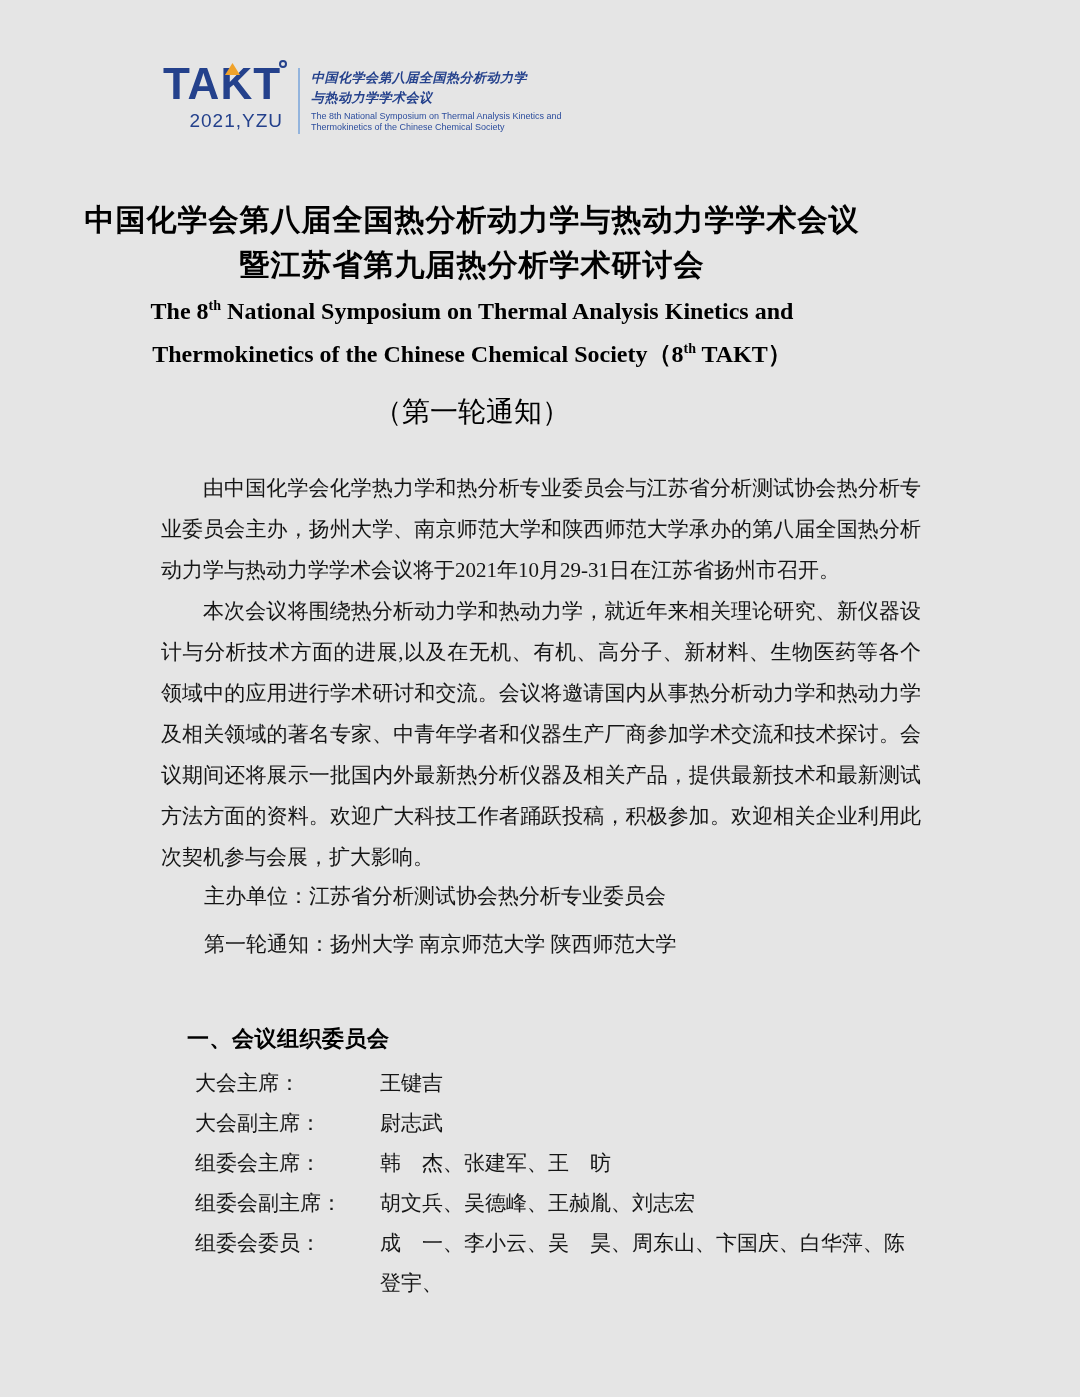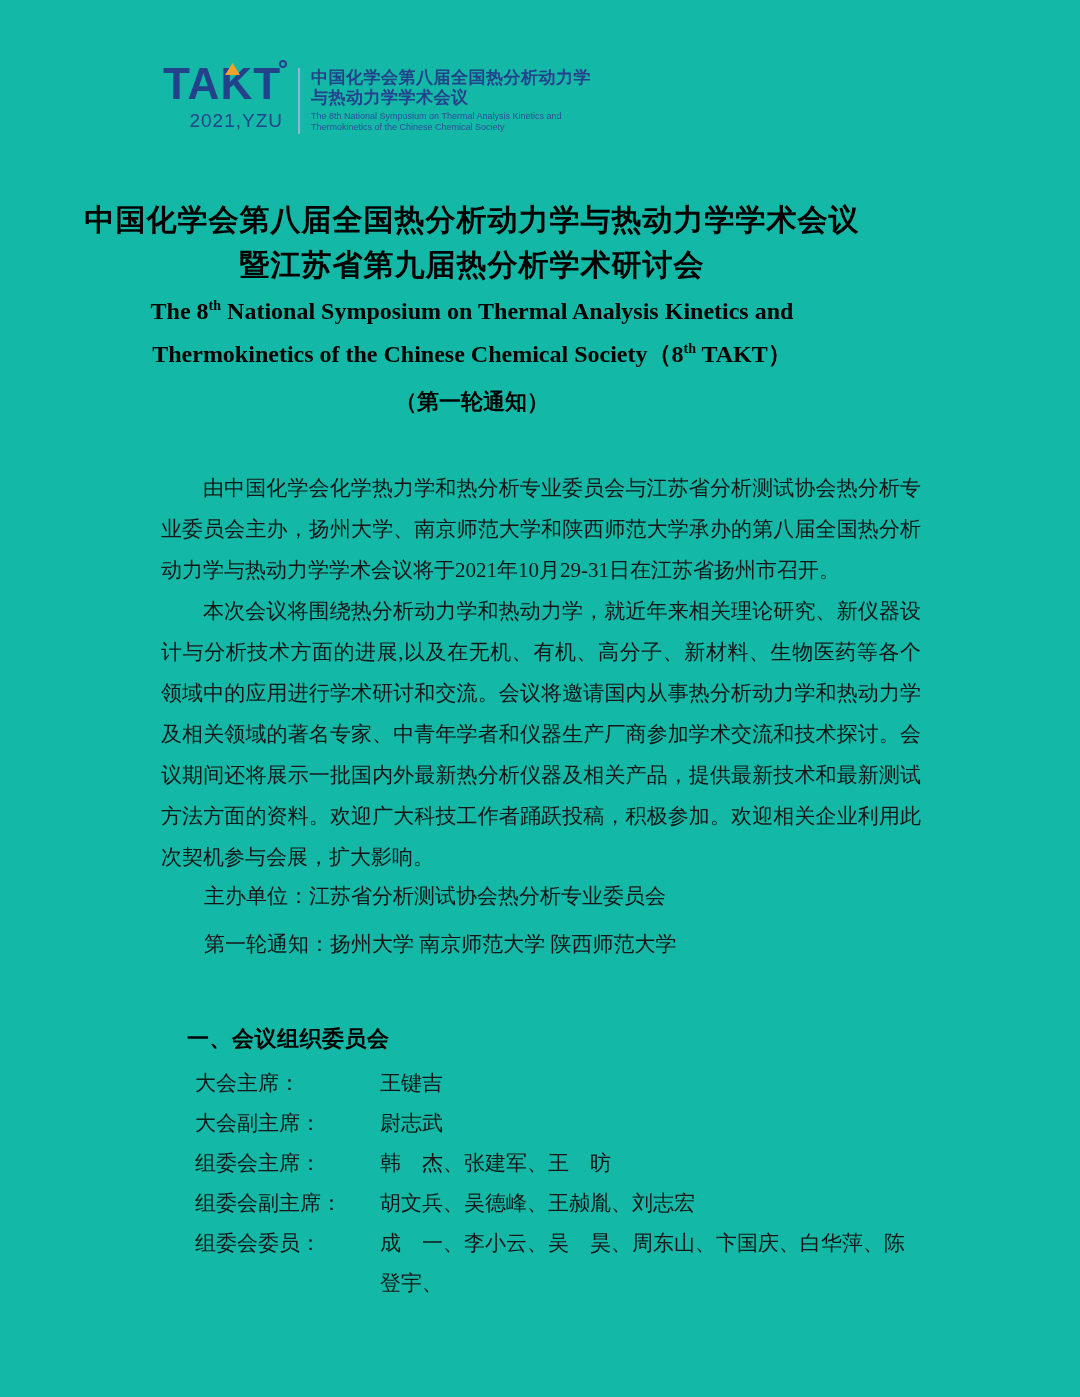--- a/index.html
+++ b/index.html
@@ -1,19 +1,19 @@
 <!DOCTYPE html>
 <html><head>
 <meta charset="utf-8">
 <style>
   * { margin:0; padding:0; box-sizing:border-box; }
   html,body { background:#ffffff; }
   .page {
     width:1080px; height:1397px; position:relative;
-    background:#14b8a6; overflow:hidden;
+    background:#e5e5e5; overflow:hidden;
     font-family:"Liberation Serif", serif; color:#141414;
   }
 
   
   .logo { position:absolute; left:163px; top:62px; display:flex; align-items:flex-start; }
   .logo-left { position:relative; width:122px; }
   .logo-brand {
     font-family:"Liberation Sans", sans-serif; font-weight:bold;
     font-size:44px; line-height:44px; letter-spacing:1px; color:#24418c;
   }
@@ -25,40 +25,40 @@
     position:absolute; left:116px; top:-2px; width:8px; height:8px;
     border:2px solid #24418c; border-radius:50%;
   }
   .logo-year {
     font-family:"Liberation Sans", sans-serif; font-size:19px; line-height:22px;
     color:#24418c; text-align:right; padding-right:2px; letter-spacing:1px; margin-top:4px;
   }
   .logo-divider { width:2px; height:66px; background:#93b4dd; margin:6px 11px 0 13px; }
   .logo-right { padding-top:6px; }
   .logo-cn {
-    font-size:17px; line-height:20px; font-weight:bold; color:#24418c;
-    font-family:"Liberation Sans", sans-serif; letter-spacing:0.5px;
+    font-size:13px; line-height:20px; font-weight:bold; color:#24418c;
+    font-family:"Liberation Sans", sans-serif; letter-spacing:0.5px;font-style:italic;
   }
   .logo-en {
     font-size:9px; line-height:11px; color:#2c4d9d; margin-top:3px;
     font-family:"Liberation Sans", sans-serif;
   }
 
   
   .title-block { position:absolute; top:197px; left:0; width:944px; text-align:center; color:#000; }
   .t-cn {
     font-family:"Liberation Sans", sans-serif; font-weight:bold;
     font-size:30px; line-height:45px; letter-spacing:1px;
   }
   .t-en {
     font-family:"Liberation Serif", serif; font-weight:bold;
     font-size:24px; line-height:37px;
   }
   .t-en sup { font-size:14px; }
-  .t-notice { font-size:22px; line-height:42px; margin-top:8px;font-weight:bold; }
+  .t-notice { font-size:28px; line-height:42px; margin-top:18px; }
 
   
   .body-text { position:absolute; top:468px; left:161px; width:760px; }
   .body-para {
     font-size:21px; line-height:41px; text-align:justify;
     text-indent:42px; color:#151515;
   }
 
   
   .organizers { position:absolute; top:872px; left:204px; font-size:21px; line-height:48px; color:#151515; }

